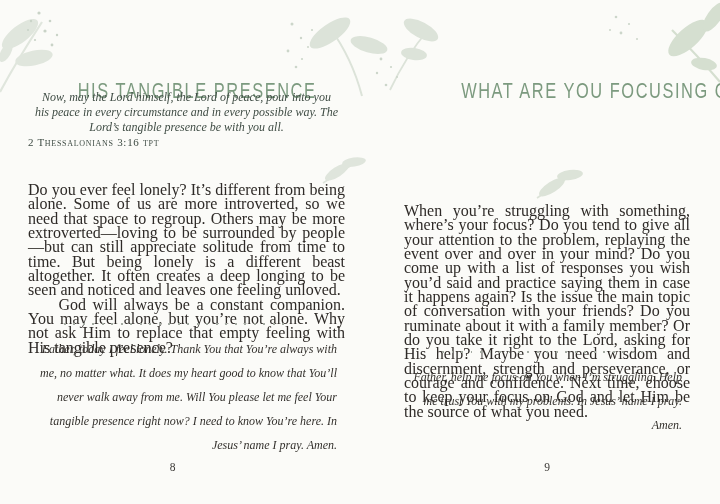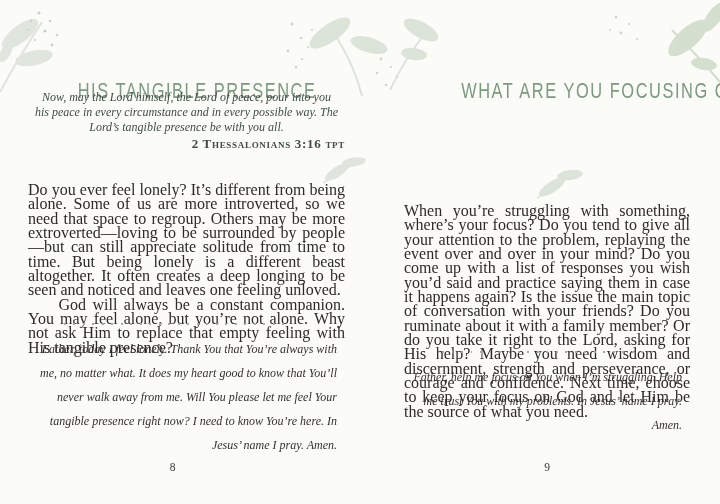--- a/index.html
+++ b/index.html
@@ -25,22 +25,22 @@
     white-space:nowrap;
   }
   .scripture{
     position:absolute;left:6px;right:6px;
     font-style:italic;font-size:12px;line-height:15px;
     text-align:center;color:#3f4c44;
   }
   #page-left .scripture{top:90px;text-align:center;}
   #page-right .scripture{top:92px;}
   .reference{
-    position:absolute;left:0;right:0;text-align:right;
-    font-size:13px;font-weight:700;letter-spacing:0.7px;
+    position:absolute;left:0;right:0;text-align:left;
+    font-size:11px;font-weight:400;letter-spacing:0.7px;
     font-variant:small-caps;color:#3f4c44;
   }
   #page-left .reference{top:136px;}
   #page-right .reference{top:153px;}
   .bodytext{
     position:absolute;left:0;right:0;
     font-size:16px;line-height:14.35px;color:#2e2a27;
     text-align:justify;
   }
   #page-left .bodytext{top:183px;}

